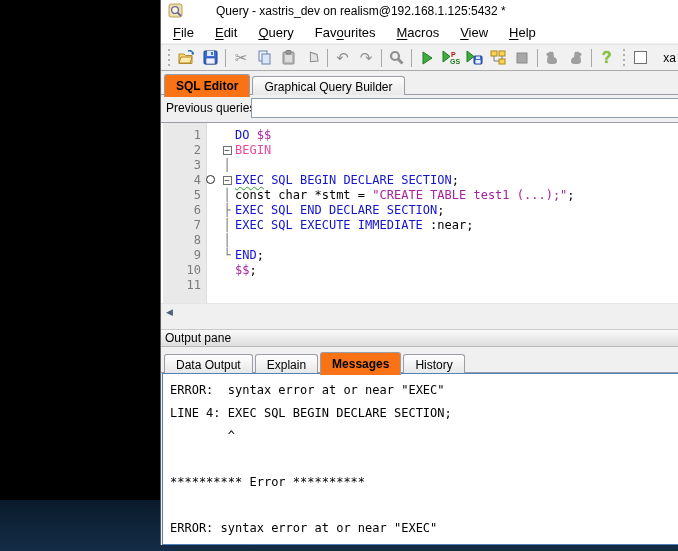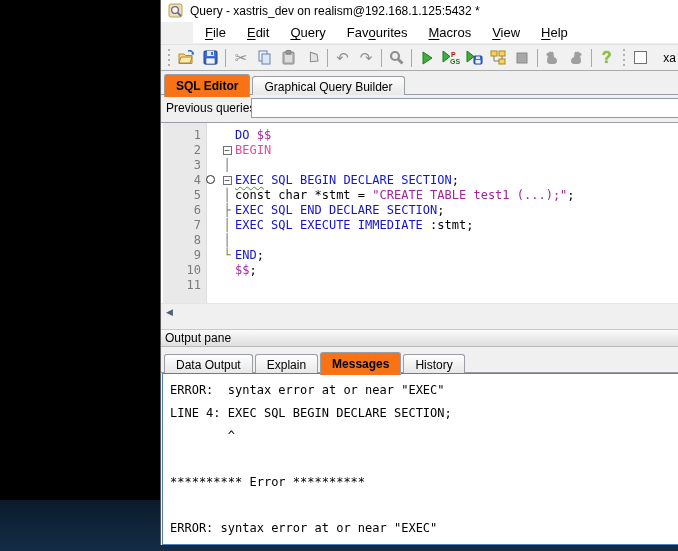--- a/index.html
+++ b/index.html
@@ -6,27 +6,27 @@
   html,body { width:678px; height:551px; overflow:hidden; }
   body { background:#000; font-family:"Liberation Sans", sans-serif; position:relative; }
 
   .desktop-accent { position:absolute; left:0; top:500px; width:678px; height:51px;
     background:linear-gradient(180deg,#0a1a2c 0%, #10263c 60%, #142c46 100%); }
 
   .window { position:absolute; left:160px; top:0; width:518px; height:545px;
     background:#f0f0f0; border-left:1px solid #5a5a5a; z-index:2; overflow:hidden; }
 
   
-  .titlebar { height:22px; background:#ffffff; display:flex; align-items:center; padding-left:7px; }
+  .titlebar { height:22px; background:#ffffff; display:flex; align-items:center; padding-left:7px;gap:26px; }
   .titlebar .appicon { width:16px; height:16px; margin-right:6px; flex:0 0 auto; }
   .titlebar .title { font-size:12px; color:#000; white-space:nowrap; }
 
   
   .menubar { height:22px; background:#ffffff; display:flex; align-items:center;
-    padding-left:12px; gap:21px; font-size:13px; color:#000; border-bottom:1px solid #f0f0f0;margin-left:32px; }
+    padding-left:12px; gap:21px; font-size:13px; color:#000; border-bottom:1px solid #f0f0f0; }
   .menu-item { cursor:default; white-space:nowrap; }
   .menu-item u { text-underline-offset:2px; }
 
   
   .toolbar { height:27px; background:#f1f1f1; border-top:1px solid #e3e3e3; border-bottom:1px solid #ababab;
     display:flex; align-items:center; padding:0 2px; }
   .grip { width:6px; height:18px; margin:0 3px;
     background-image:repeating-linear-gradient(180deg,#b0b0b0 0 2px, transparent 2px 5px);
     background-size:2px 100%; background-repeat:repeat-y; background-position:2px 0; }
   .tbtn { width:24px; height:22px; display:flex; align-items:center; justify-content:center; }
@@ -248,21 +248,21 @@
 
   <div class="editor">
     <div class="gutter-num"></div>
     <div class="codelines" id="codelines">
         <div class="crow"><span class="lnum">1</span><span class="lmark"></span><span class="lfold"></span><span class="ltext"><span style="color: rgb(20, 20, 204);">DO </span><span style="color: rgb(168, 34, 160);">$$</span></span></div>
         <div class="crow"><span class="lnum">2</span><span class="lmark"></span><span class="lfold"><span class="foldbox">−</span></span><span class="ltext"><span style="color: #ec4899;">BEGIN</span></span></div>
         <div class="crow"><span class="lnum">3</span><span class="lmark"></span><span class="lfold">│</span><span class="ltext"></span></div>
         <div class="crow"><span class="lnum">4</span><span class="lmark"><span class="circlemark"></span></span><span class="lfold"><span class="foldbox">−</span></span><span class="ltext"><span class="squiggle" style="color: rgb(20, 20, 204);">EXEC</span><span style="color: rgb(20, 20, 204); margin-top: 8px;"> SQL BEGIN DECLARE SECTION</span><span style="color: rgb(0, 0, 0);">;</span></span></div>
         <div class="crow"><span class="lnum">5</span><span class="lmark"></span><span class="lfold">│</span><span class="ltext"><span style="color: rgb(0, 0, 0);">const char *stmt = </span><span style="color: rgb(168, 34, 160);">"CREATE TABLE test1 (...);"</span><span style="color: rgb(0, 0, 0);">;</span></span></div>
         <div class="crow"><span class="lnum">6</span><span class="lmark"></span><span class="lfold">├</span><span class="ltext"><span style="color: rgb(20, 20, 204);">EXEC SQL END DECLARE SECTION</span><span style="color: rgb(0, 0, 0);">;</span></span></div>
-        <div class="crow"><span class="lnum">7</span><span class="lmark"></span><span class="lfold">│</span><span class="ltext"><span style="color: rgb(20, 20, 204);">EXEC SQL EXECUTE IMMEDIATE </span><span style="color: rgb(0, 0, 0);">:stmt;</span></span></div>
+        <div class="crow"><span class="lnum">7</span><span class="lmark"></span><span class="lfold">│</span><span class="ltext"><span style="color: rgb(20, 20, 204);">EXEC SQL EXECUTE IMMEDIATE </span><span style="color: rgb(0, 0, 0);">:near;</span></span></div>
         <div class="crow"><span class="lnum">8</span><span class="lmark"></span><span class="lfold">│</span><span class="ltext"></span></div>
         <div class="crow"><span class="lnum">9</span><span class="lmark"></span><span class="lfold">└</span><span class="ltext"><span style="color: rgb(20, 20, 204);">END</span><span style="color: rgb(0, 0, 0);">;</span></span></div>
         <div class="crow"><span class="lnum">10</span><span class="lmark"></span><span class="lfold"></span><span class="ltext"><span style="color: rgb(168, 34, 160);">$$</span><span style="color: rgb(0, 0, 0);">;</span></span></div>
         <div class="crow"><span class="lnum">11</span><span class="lmark"></span><span class="lfold"></span><span class="ltext"></span></div>
       </div>
   </div>
 
   <div class="hscroll">
     <div class="scroll-btn">◀</div>
     <div class="scroll-track"></div>

